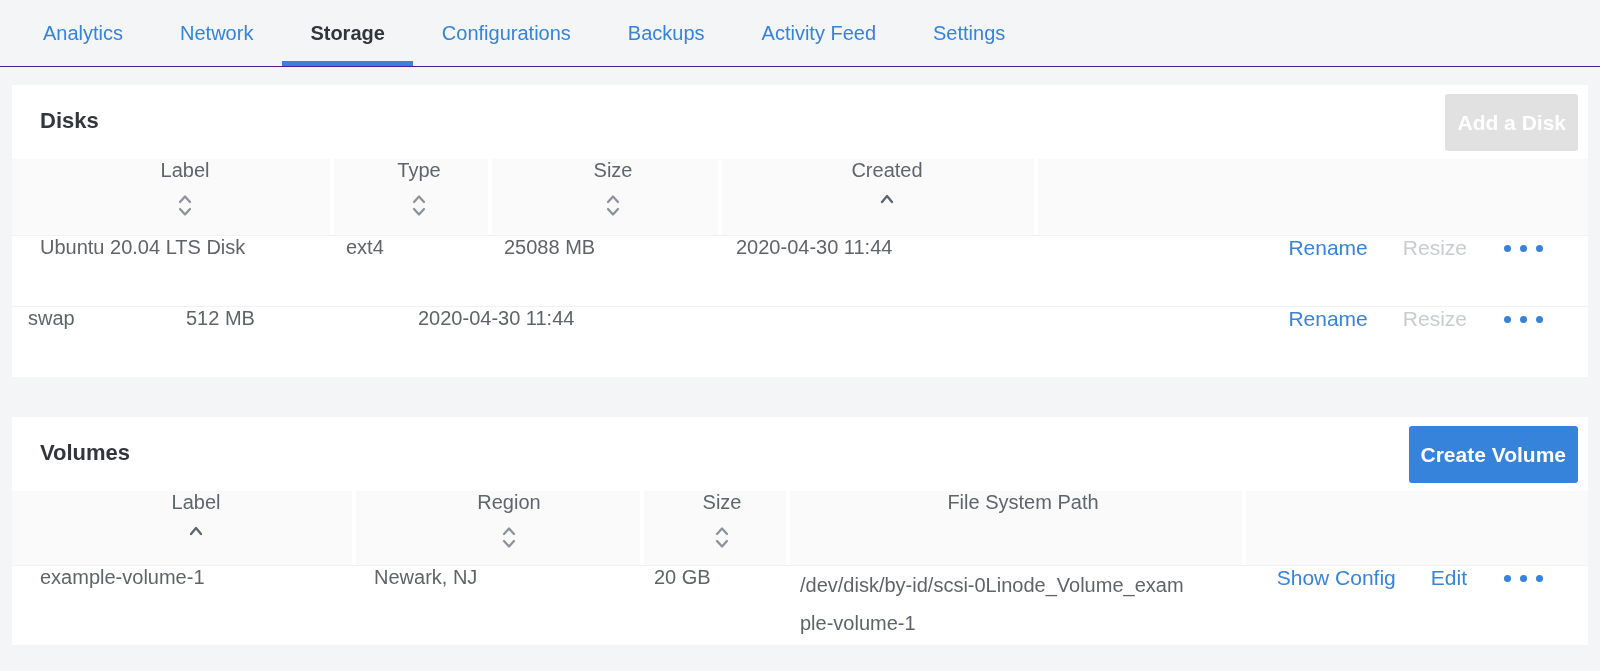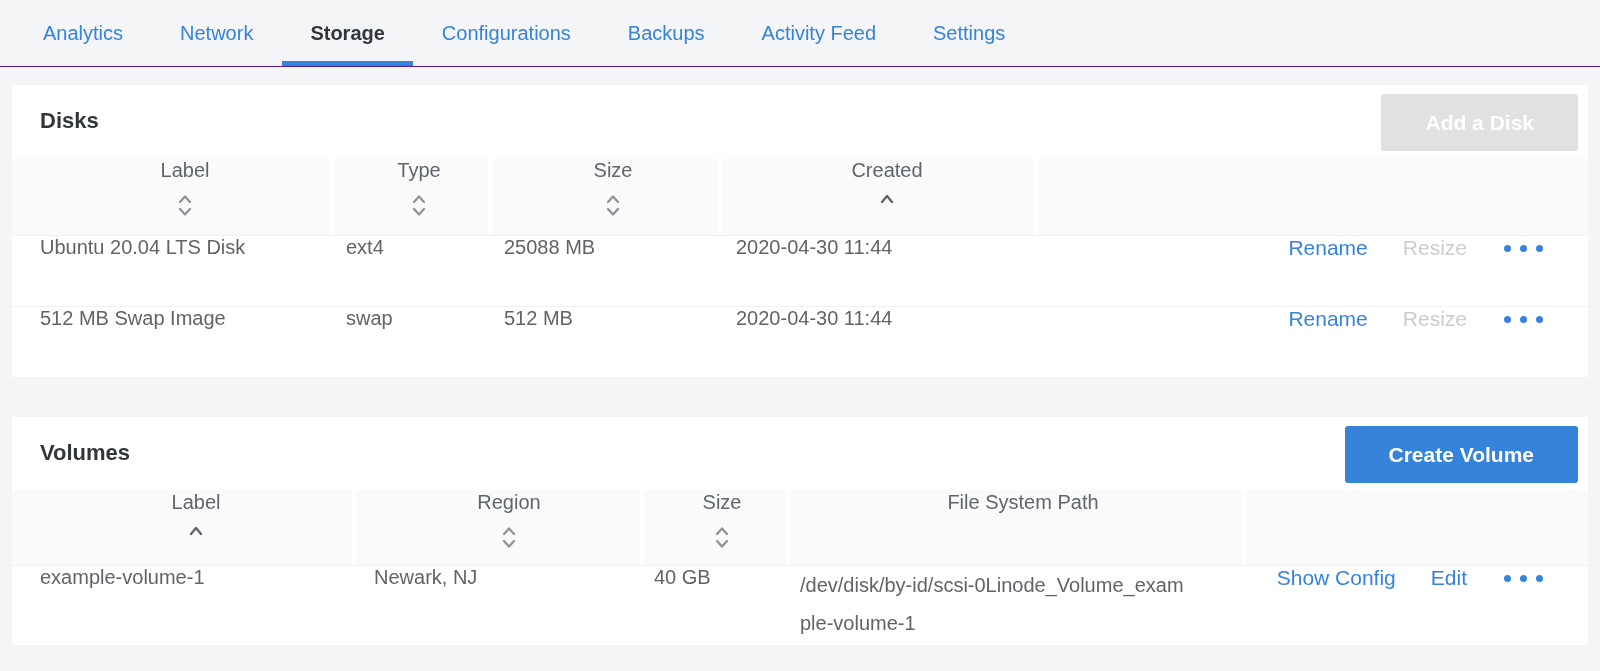--- a/index.html
+++ b/index.html
@@ -33,21 +33,21 @@
   .card{ background:#fff; margin:0 12px; }
   .card-disks{ margin-top:18px; }
   .card-volumes{ margin-top:40px; }
   .card-head{
     height:72px; position:relative;
     display:flex; align-items:center; padding-left:28px;
   }
   .card-title{ font-size:22px; font-weight:700; color:#32363c; }
   .btn{
     position:absolute; right:10px; top:9px;
-    height:57px; padding:0 44px;
+    height:57px; padding:0 12px;
     font-size:21px; font-weight:700;
     border:none; border-radius:3px;
     font-family:inherit; cursor:pointer; white-space:nowrap;
   }
   .btn-disabled{ background:#e1e1e1; color:#fefefe; cursor:default; }
   .btn-primary{ background:#3683dc; color:#fff; }
 
   
   .thead{ display:flex; border-top:2px solid #fff; }
   .th{
@@ -150,21 +150,20 @@
       <a class="link disabled">Resize</a>
       <div class="dots">
           <i></i>
           <i></i>
           <i></i>
         </div>
     </div>
   </div>
 
   <div class="tr">
-    <div class="td d-label">512 MB Swap Image</div>
     <div class="td d-type">swap</div>
     <div class="td d-size">512 MB</div>
     <div class="td d-created">2020-04-30 11:44</div>
     <div class="td d-actions actions-cell">
       <a class="link">Rename</a>
       <a class="link disabled">Resize</a>
       <div class="dots">
           <i></i>
           <i></i>
           <i></i>
@@ -202,21 +201,21 @@
     </div>
     <div class="th v-path">
       <span>File System Path</span>
     </div>
     <div class="th v-actions"></div>
   </div>
 
   <div class="tr tr-volume">
     <div class="td v-label">example-volume-1</div>
     <div class="td v-region">Newark, NJ</div>
-    <div class="td v-size">40 GB</div>
+    <div class="td v-size">20 GB</div>
     <div class="td v-path">
       <span class="path-text">/dev/disk/by-id/scsi-0Linode_Volume_example-volume-1</span>
     </div>
     <div class="td v-actions actions-cell">
       <a class="link">Show Config</a>
       <a class="link">Edit</a>
       <div class="dots">
           <i></i>
           <i></i>
           <i></i>

